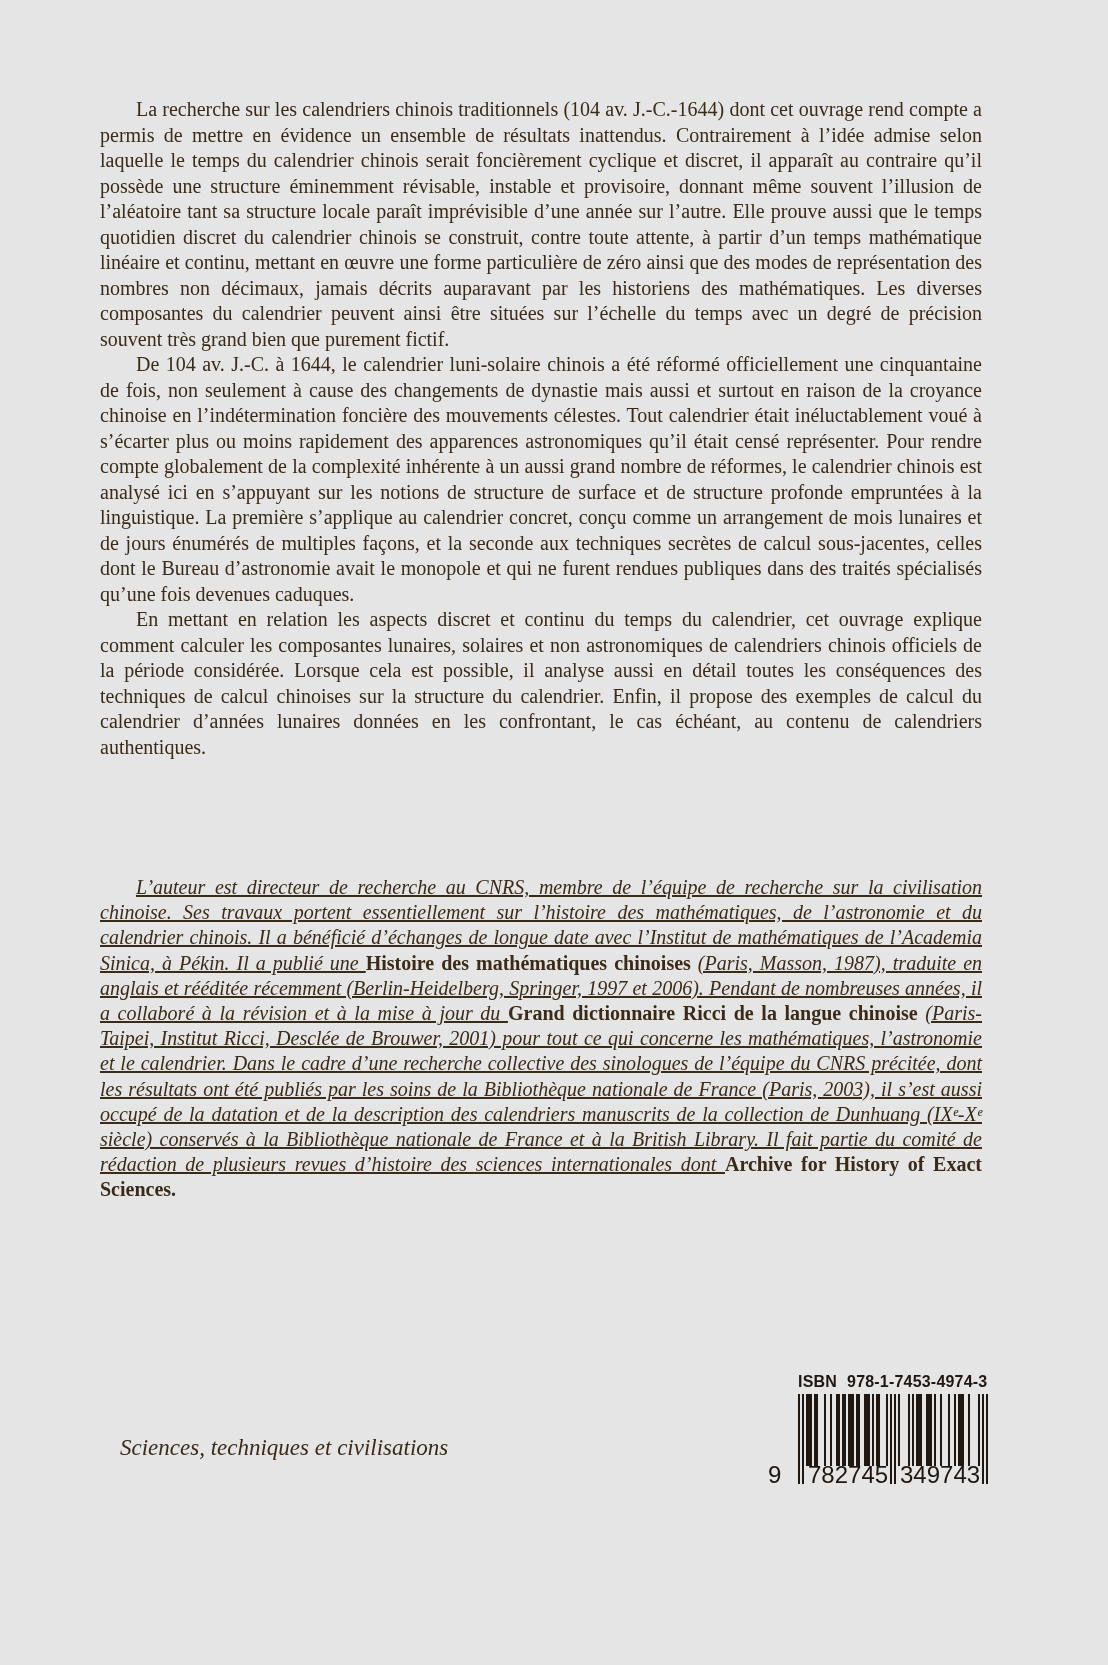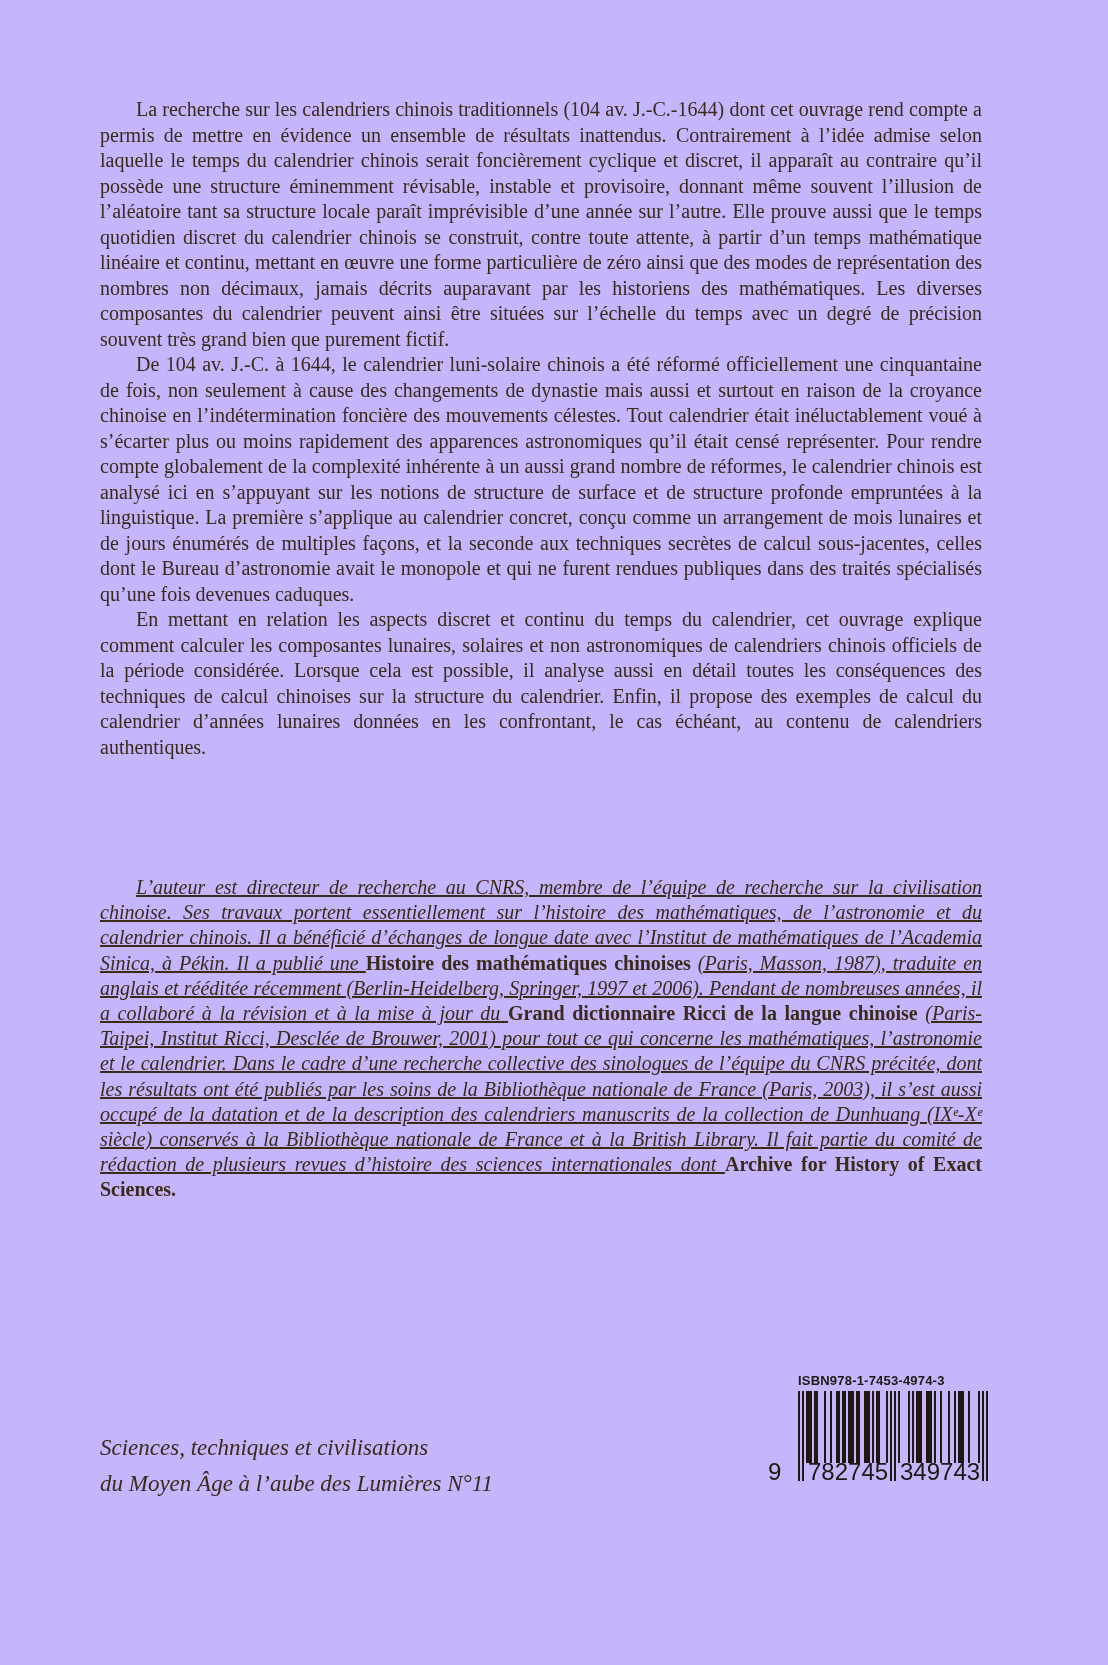--- a/index.html
+++ b/index.html
@@ -1,20 +1,20 @@
 <!DOCTYPE html>
 <html><head>
 <meta charset="utf-8">
 <style>
   html,body{margin:0;padding:0;}
   .page{
     position:relative;
     width:1108px;
     height:1665px;
-    background:#c4b5fd;
+    background:#e5e5e5;
     color:#3a2a18;
     font-family:"Liberation Serif","DejaVu Serif",serif;
     overflow:hidden;
   }
   .main-text{
     position:absolute;
     left:100px; top:97px; width:882px;
     font-size:20px;
     line-height:25.5px;
     text-align:justify;
@@ -28,35 +28,35 @@
     left:100px; top:855px; width:882px;
     font-size:20px;
     line-height:25.2px;
     text-align:justify;
     text-indent:36px;
   }
   .bio .it{font-style:italic;text-decoration:underline;}
   .bio .rm{font-style:normal;font-weight:bold;}
   .series{
     position:absolute;
-    left:100px; top:1430px; width:560px;
+    left:120px; top:1430px; width:560px;
     font-style:italic;
     font-size:23px;
     line-height:36px;
   }
   .barcode-area{
     position:absolute;
     left:798px; top:1373px; width:190px;
     color:#201710;
     font-family:"Liberation Sans","DejaVu Sans",sans-serif;
   }
   .isbn-line{
     display:flex;
-    gap:0;
-    font-size:13px;
+    gap:10px;
+    font-size:16px;
     font-weight:bold;
     white-space:nowrap;
     letter-spacing:0.2px;
     margin-bottom:3px;
   }
   .bars-wrap{
     position:relative;
     width:190px; height:118px;
   }
   .bars-wrap svg{position:absolute; left:0; top:0;}
@@ -79,21 +79,20 @@
   <div class="main-text">
     <p>La recherche sur les calendriers chinois traditionnels (104 av. J.-C.-1644) dont cet ouvrage rend compte a permis de mettre en évidence un ensemble de résultats inattendus. Contrairement à l’idée admise selon laquelle le temps du calendrier chinois serait foncièrement cyclique et discret, il apparaît au contraire qu’il possède une structure éminemment révisable, instable et provisoire, donnant même souvent l’illusion de l’aléatoire tant sa structure locale paraît imprévisible d’une année sur l’autre. Elle prouve aussi que le temps quotidien discret du calendrier chinois se construit, contre toute attente, à partir d’un temps mathématique linéaire et continu, mettant en œuvre une forme particulière de zéro ainsi que des modes de représentation des nombres non décimaux, jamais décrits auparavant par les historiens des mathématiques. Les diverses composantes du calendrier peuvent ainsi être situées sur l’échelle du temps avec un degré de précision souvent très grand bien que purement fictif.</p>
     <p>De 104 av. J.-C. à 1644, le calendrier luni-solaire chinois a été réformé officiellement une cinquantaine de fois, non seulement à cause des changements de dynastie mais aussi et surtout en raison de la croyance chinoise en l’indétermination foncière des mouvements célestes. Tout calendrier était inéluctablement voué à s’écarter plus ou moins rapidement des apparences astronomiques qu’il était censé représenter. Pour rendre compte globalement de la complexité inhérente à un aussi grand nombre de réformes, le calendrier chinois est analysé ici en s’appuyant sur les notions de structure de surface et de structure profonde empruntées à la linguistique. La première s’applique au calendrier concret, conçu comme un arrangement de mois lunaires et de jours énumérés de multiples façons, et la seconde aux techniques secrètes de calcul sous-jacentes, celles dont le Bureau d’astronomie avait le monopole et qui ne furent rendues publiques dans des traités spécialisés qu’une fois devenues caduques.</p>
     <p>En mettant en relation les aspects discret et continu du temps du calendrier, cet ouvrage explique comment calculer les composantes lunaires, solaires et non astronomiques de calendriers chinois officiels de la période considérée. Lorsque cela est possible, il analyse aussi en détail toutes les conséquences des techniques de calcul chinoises sur la structure du calendrier. Enfin, il propose des exemples de calcul du calendrier d’années lunaires données en les confrontant, le cas échéant, au contenu de calendriers authentiques.</p>
   </div>
 
   <p class="bio"><span class="it">L’auteur est directeur de recherche au CNRS, membre de l’équipe de recherche sur la civilisation chinoise. Ses travaux portent essentiellement sur l’histoire des mathématiques, de l’astronomie et du calendrier chinois. Il a bénéficié d’échanges de longue date avec l’Institut de mathématiques de l’Academia Sinica, à Pékin. Il a publié une </span><span class="rm">Histoire des mathématiques chinoises </span><span class="it">(Paris, Masson, 1987), traduite en anglais et rééditée récemment (Berlin-Heidelberg, Springer, 1997 et 2006). Pendant de nombreuses années, il a collaboré à la révision et à la mise à jour du </span><span class="rm">Grand dictionnaire Ricci de la langue chinoise </span><span class="it">(Paris-Taipei, Institut Ricci, Desclée de Brouwer, 2001) pour tout ce qui concerne les mathématiques, l’astronomie et le calendrier. Dans le cadre d’une recherche collective des sinologues de l’équipe du CNRS précitée, dont les résultats ont été publiés par les soins de la Bibliothèque nationale de France (Paris, 2003), il s’est aussi occupé de la datation et de la description des calendriers manuscrits de la collection de Dunhuang (IXᵉ-Xᵉ siècle) conservés à la Bibliothèque nationale de France et à la British Library. Il fait partie du comité de rédaction de plusieurs revues d’histoire des sciences internationales dont </span><span class="rm">Archive for History of Exact Sciences.</span></p>
 
   <div class="series">
     <div>Sciences, techniques et civilisations</div>
-    <div>du Moyen Âge à l’aube des Lumières N°11</div>
   </div>
 
   <div class="barcode-area">
     <div class="isbn-line">
       <span>ISBN</span>
       <span>978-1-7453-4974-3</span>
     </div>
     <div class="bars-wrap">
       <svg id="barcode-svg" width="190" height="92">
           <rect x="0" y="0" width="2" height="90" fill="#201710"></rect>

